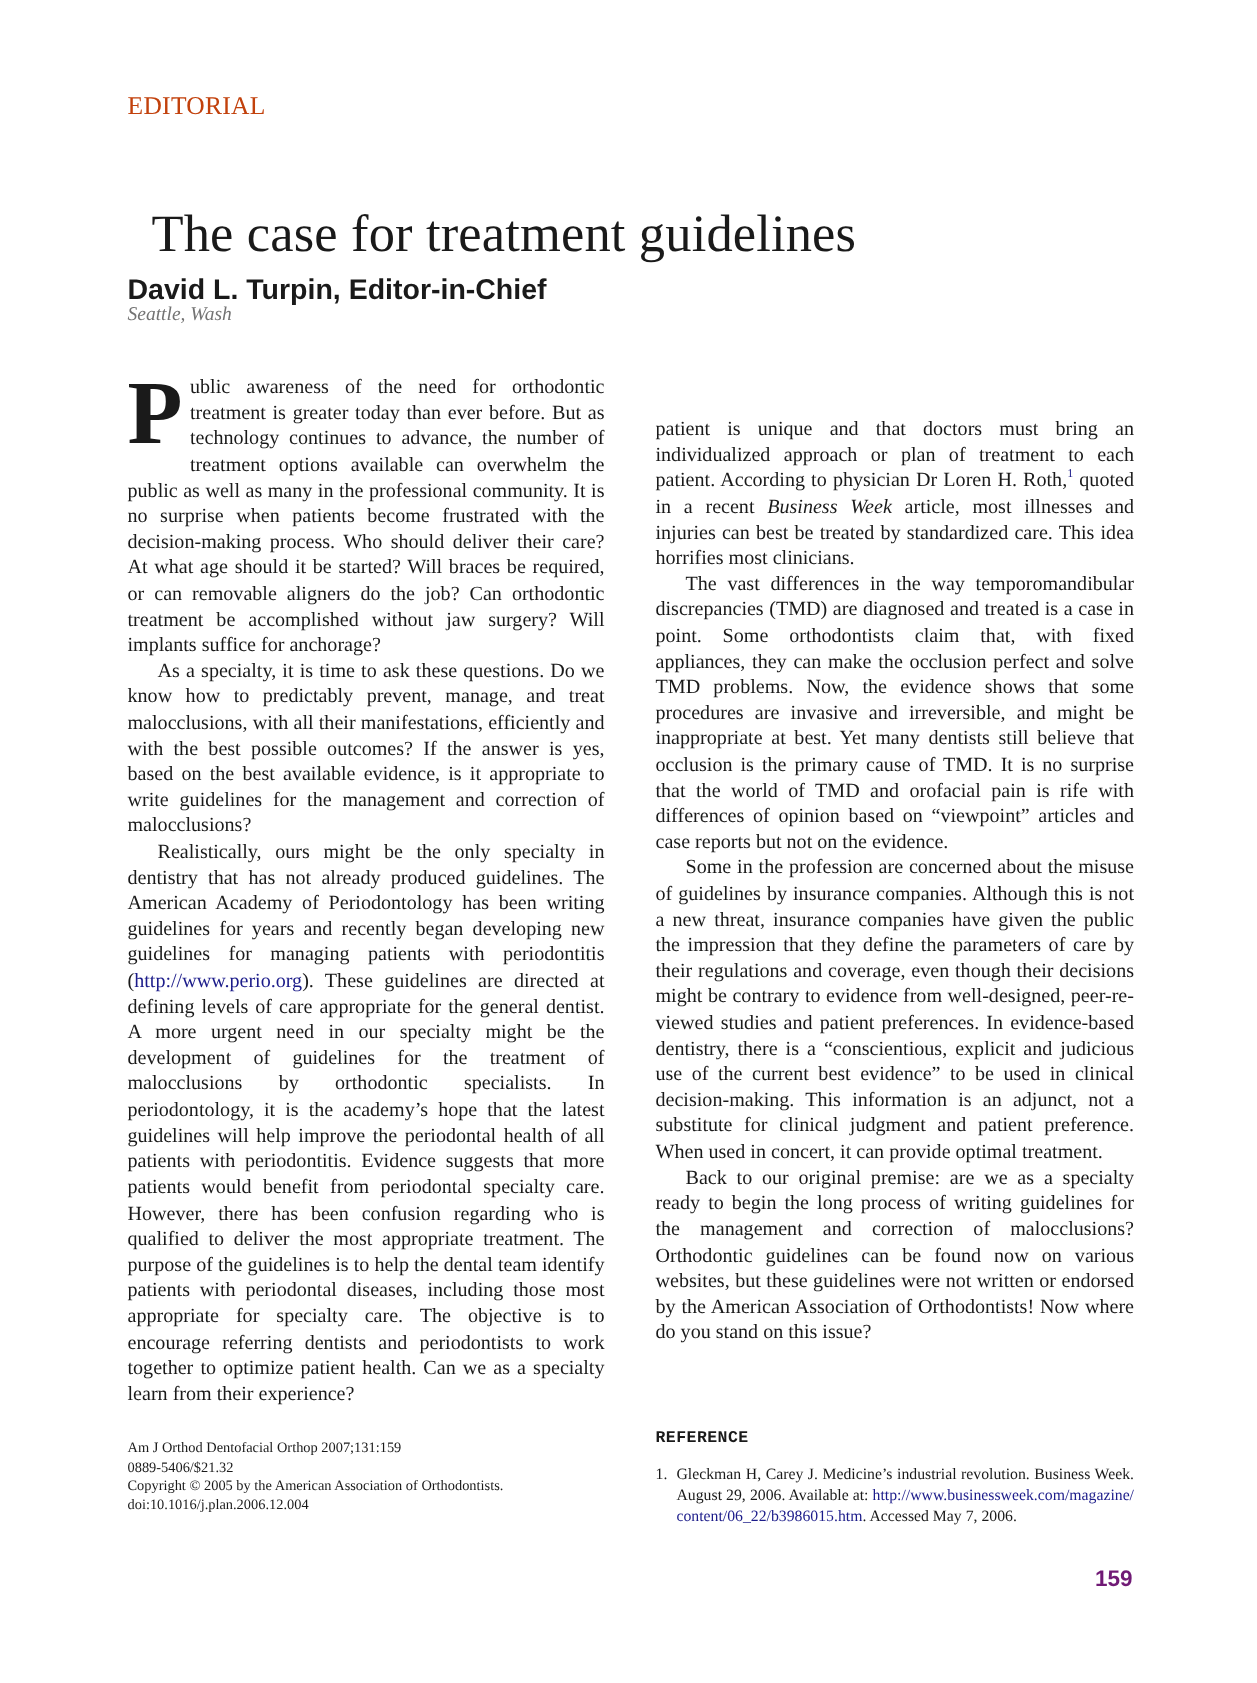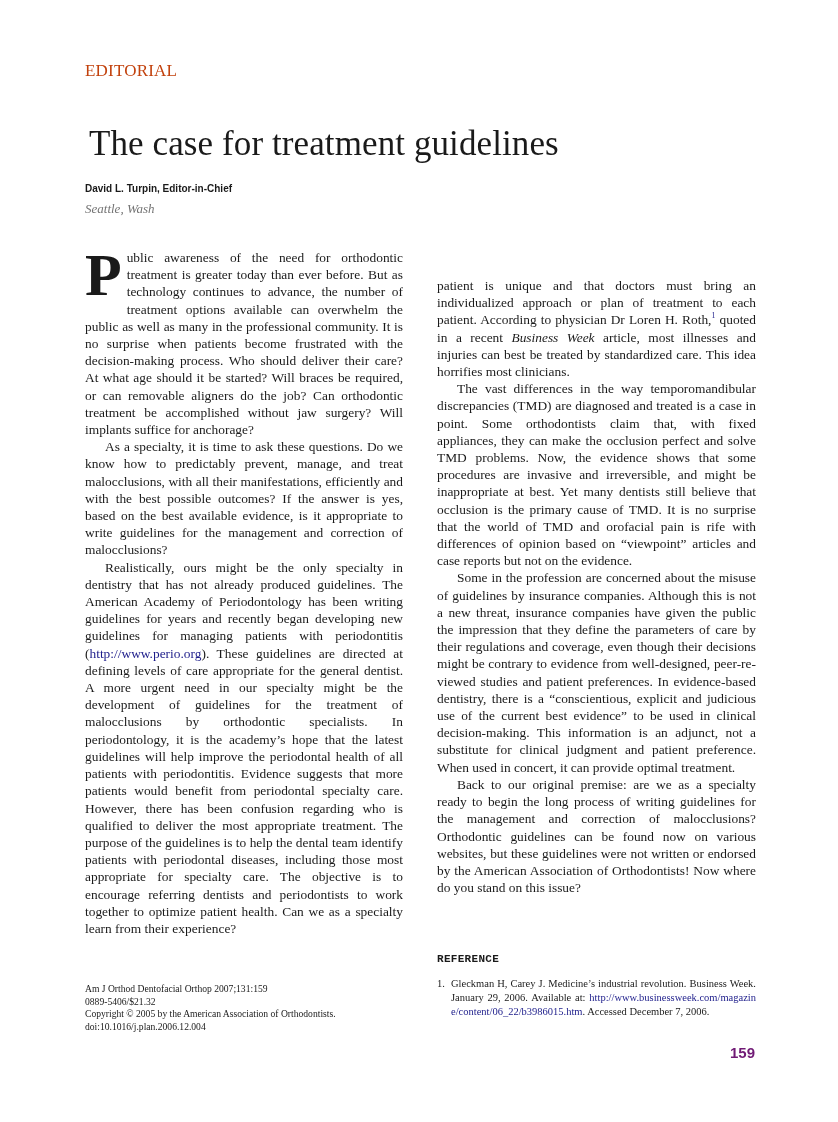--- a/index.html
+++ b/index.html
@@ -1,28 +1,28 @@
 <!DOCTYPE html>
 <html><head>
 <meta charset="utf-8">
 <style>
   html, body { margin: 0; padding: 0; background: #ffffff; }
   body { width: 838px; height: 1122px; position: relative; overflow: hidden; color: #1a1a1a; }
   .section-label { position: absolute; left: 85px; top: 61px; font-family: "Liberation Serif", serif; font-size: 17px; letter-spacing: 0.2px; color: #c2410c; }
-  .title { position: absolute; left: 85px; top: 120px; font-family: "Liberation Serif", serif; font-size: 35px; font-weight: normal; color: #1a1a1a; margin: 4px; letter-spacing: 0.1px; }
-  .author { position: absolute; left: 85px; top: 183px; font-family: "Liberation Sans", sans-serif; font-size: 10px; font-weight: bold; color: #1a1a1a; }
+  .title { position: absolute; left: 85px; top: 120px; font-family: "Liberation Serif", serif; font-size: 35px; font-weight: normal; color: #1a1a1a; margin: 16px; letter-spacing: 0.1px; }
+  .author { position: absolute; left: 85px; top: 183px; font-family: "Liberation Sans", sans-serif; font-size: 19px; font-weight: bold; color: #1a1a1a; }
   .affil { position: absolute; left: 85px; top: 201px; font-family: "Liberation Serif", serif; font-size: 13px; font-style: italic; color: #737373; }
   .col { position: absolute; font-family: "Liberation Serif", serif; font-size: 13.4px; line-height: 17.2px; text-align: justify; color: #1a1a1a; }
   .col-left { left: 85px; top: 249px; width: 318px; }
   .col-right { left: 437px; top: 249px; width: 319px; margin-top: 28px; }
   .col p { margin: 0; text-indent: 20px; hyphens: manual; }
   .col p.first { text-indent: 0; }
   .dropcap { float: left; font-family: "Liberation Serif", serif; font-weight: bold; font-size: 60px; line-height: 48px; height: 50px; margin: 2px 5px 0 0; color: #1a1a1a; }
   .link { color: #1c1c8a; }
-  .footnote-meta { position: absolute; left: 85px; top: 983px; font-family: "Liberation Serif", serif; font-size: 9.6px; line-height: 12.6px; color: #1a1a1a; }
+  .footnote-meta { position: absolute; left: 85px; top: 960px; font-family: "Liberation Serif", serif; font-size: 9.6px; line-height: 12.6px; color: #1a1a1a; }
   .ref-heading { position: absolute; left: 437px; top: 953px; font-family: Liberation Mono, monospace; font-size: 11px; font-weight: bold; letter-spacing: 0.3px; color: #1a1a1a; }
   .ref-list { position: absolute; left: 437px; top: 977px; width: 319px; margin: 0; padding: 0; list-style: none; font-family: "Liberation Serif", serif; font-size: 10.5px; line-height: 14px; text-align: justify; color: #1a1a1a; }
   .ref-item { display: flex; }
   .ref-num { width: 14px; flex: none; }
   .ref-text { flex: 1; }
   .page-number { position: absolute; right: 83px; top: 1044px; font-family: "Liberation Sans", sans-serif; font-size: 15px; font-weight: bold; color: #701a75; }
   sup { font-size: 8px; line-height: 0; vertical-align: 6px; }
   .italic { font-style: italic; }
 </style>
 </head>
@@ -52,17 +52,17 @@
   <div>Am J Orthod Dentofacial Orthop 2007;131:159</div>
   <div>0889-5406/$21.32</div>
   <div>Copyright © 2005 by the American Association of Orthodontists.</div>
   <div>doi:10.1016/j.plan.2006.12.004</div>
 </div>
 
 <div class="ref-heading">REFERENCE</div>
 <ol class="ref-list">
   <li class="ref-item">
     <span class="ref-num">1.</span>
-    <span class="ref-text"><span>Gleckman H, Carey J. Medicine’s industrial revolution. Business Week. January 29, 2006. Available at: </span><a class="link" style="word-break: break-all;">http://www.businessweek.com/magazine/content/06_22/b3986015.htm</a><span>. Accessed December 7, 2006.</span></span>
+    <span class="ref-text"><span>Gleckman H, Carey J. Medicine’s industrial revolution. Business Week. August 29, 2006. Available at: </span><a class="link" style="word-break: break-all;">http://www.businessweek.com/magazine/content/06_22/b3986015.htm</a><span>. Accessed May 7, 2006.</span></span>
   </li>
 </ol>
 
 <div class="page-number">159</div>
 
 </body></html>

